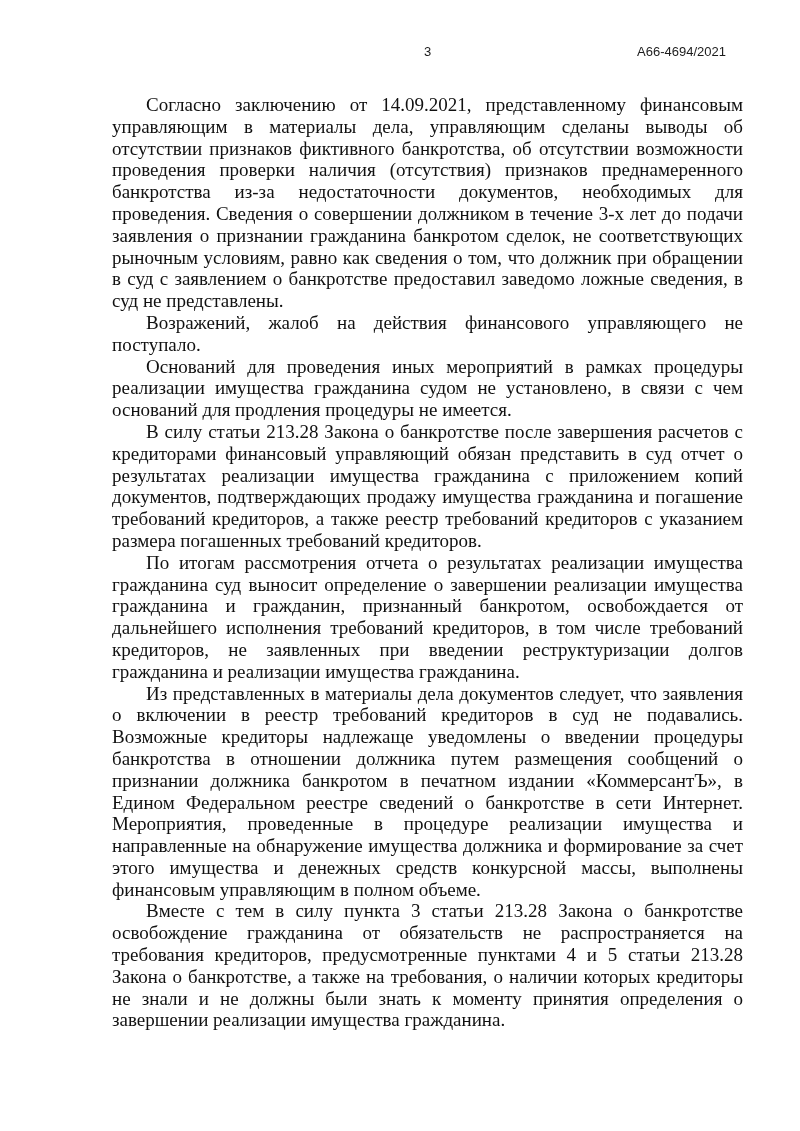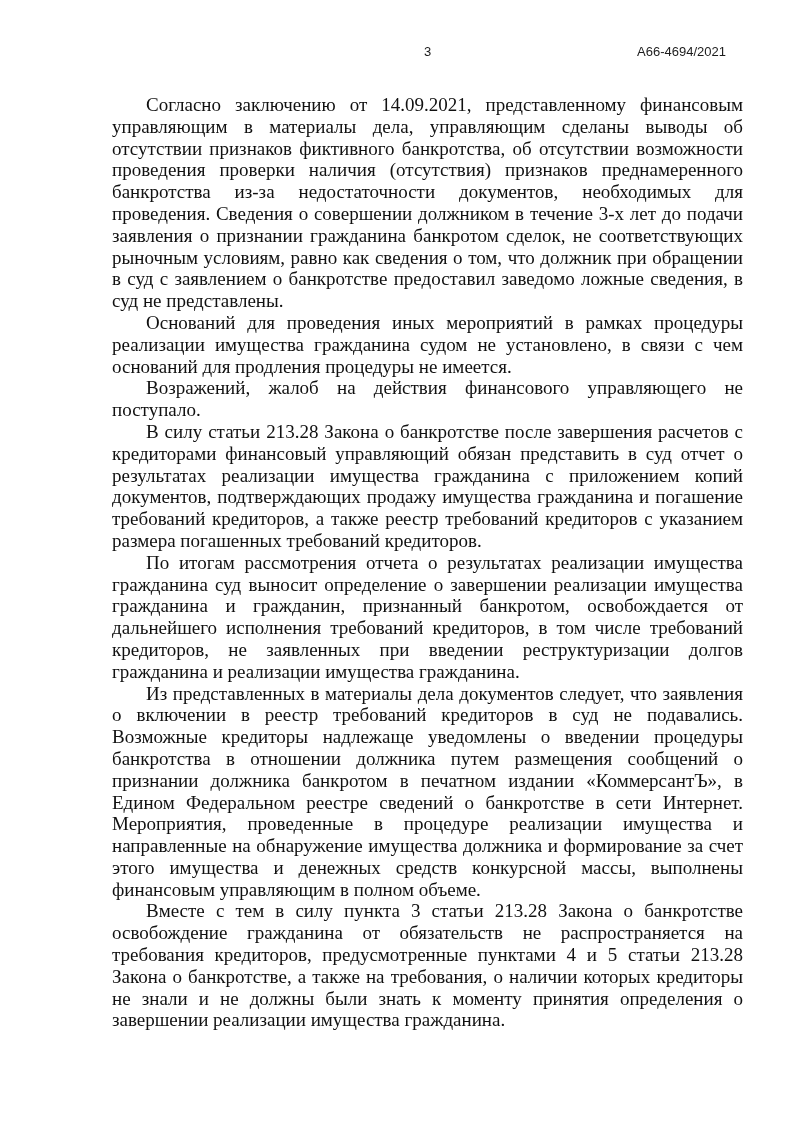--- a/index.html
+++ b/index.html
@@ -64,21 +64,21 @@
 
 <div class="page">
 
   <div class="page-header">
     <span class="page-num">3</span>
     <span class="case-num">А66-4694/2021</span>
   </div>
 
   <div class="doc-content">
     <p>Согласно заключению от 14.09.2021, представленному финансовым управляющим в материалы дела, управляющим сделаны выводы об отсутствии признаков фиктивного банкротства, об отсутствии возможности проведения проверки наличия (отсутствия) признаков преднамеренного банкротства из-за недостаточности документов, необходимых для проведения. Сведения о совершении должником в течение 3-х лет до подачи заявления о признании гражданина банкротом сделок, не соответствующих рыночным условиям, равно как сведения о том, что должник при обращении в суд с заявлением о банкротстве предоставил заведомо ложные сведения, в суд не представлены.</p>
+    <p>Возражений, жалоб на действия финансового управляющего не поступало.</p>
     <p>Оснований для проведения иных мероприятий в рамках процедуры реализации имущества гражданина судом не установлено, в связи с чем оснований для продления процедуры не имеется.</p>
-    <p>Возражений, жалоб на действия финансового управляющего не поступало.</p>
     <p>В силу статьи 213.28 Закона о банкротстве после завершения расчетов с кредиторами финансовый управляющий обязан представить в суд отчет о результатах реализации имущества гражданина с приложением копий документов, подтверждающих продажу имущества гражданина и погашение требований кредиторов, а также реестр требований кредиторов с указанием размера погашенных требований кредиторов.</p>
     <p>По итогам рассмотрения отчета о результатах реализации имущества гражданина суд выносит определение о завершении реализации имущества гражданина и гражданин, признанный банкротом, освобождается от дальнейшего исполнения требований кредиторов, в том числе требований кредиторов, не заявленных при введении реструктуризации долгов гражданина и реализации имущества гражданина.</p>
     <p>Из представленных в материалы дела документов следует, что заявления о включении в реестр требований кредиторов в суд не подавались. Возможные кредиторы надлежаще уведомлены о введении процедуры банкротства в отношении должника путем размещения сообщений о признании должника банкротом в печатном издании «КоммерсантЪ», в Едином Федеральном реестре сведений о банкротстве в сети Интернет. Мероприятия, проведенные в процедуре реализации имущества и направленные на обнаружение имущества должника и формирование за счет этого имущества и денежных средств конкурсной массы, выполнены финансовым управляющим в полном объеме.</p>
     <p>Вместе с тем в силу пункта 3 статьи 213.28 Закона о банкротстве освобождение гражданина от обязательств не распространяется на требования кредиторов, предусмотренные пунктами 4 и 5 статьи 213.28 Закона о банкротстве, а также на требования, о наличии которых кредиторы не знали и не должны были знать к моменту принятия определения о завершении реализации имущества гражданина.</p>
   </div>
 
 </div>
 
 </body></html>

